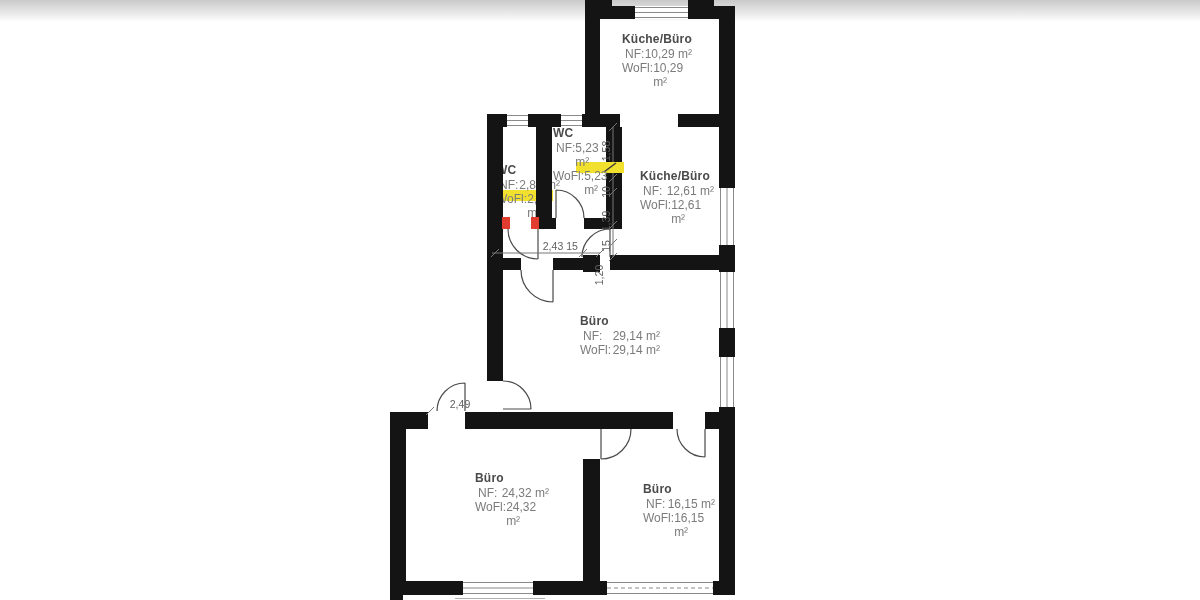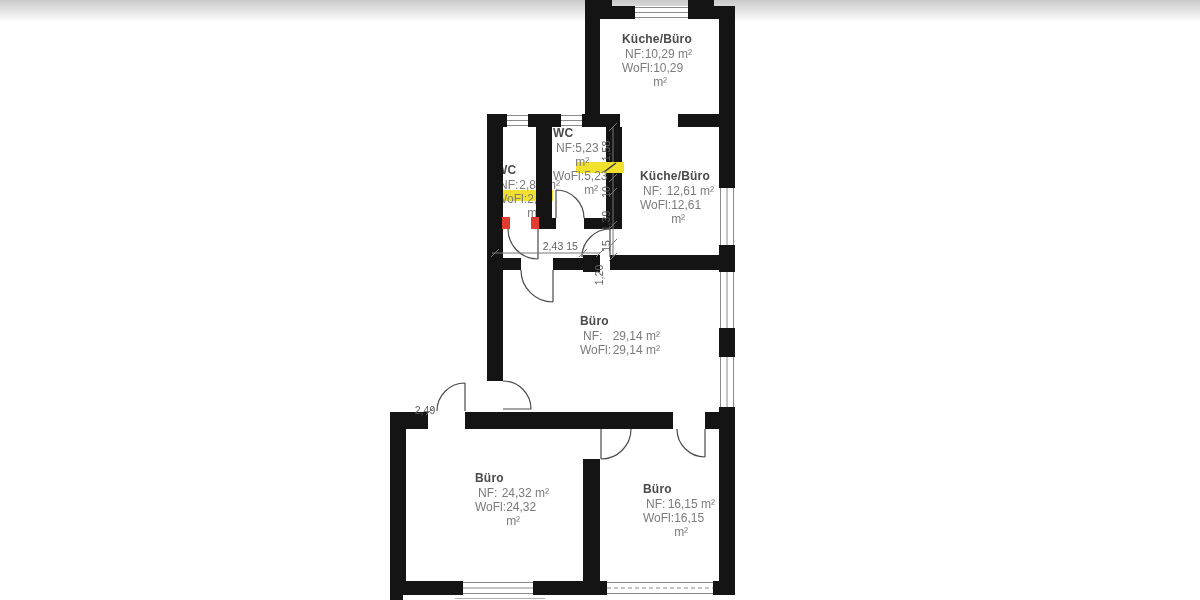--- a/index.html
+++ b/index.html
@@ -222,20 +222,20 @@
         <span>16,15 m²</span>
       </div>
       <div class="row">
         <span>WoFl:</span>
         <span>16,15 m²</span>
       </div>
     </div>
 
     <div class="dim" style="left:516px;top:240px;width:36px;margin-left:19px;">2,43</div>
     <div class="dim" style="left:562px;top:240px;width:20px;">15</div>
-    <div class="dim" style="left:407px;top:398px;width:36px;margin-top:6px;">2,49</div>
+    <div class="dim" style="left:442px;top:398px;width:36px;">2,49</div>
     <div class="dim dimv" style="left:586px;top:145px;width:40px;">1,58</div>
     <div class="dim dimv" style="left:586px;top:186px;width:40px;">10</div>
     <div class="dim dimv" style="left:586px;top:215px;width:40px;">1,39</div>
     <div class="dim dimv" style="left:586px;top:240px;width:40px;">15</div>
     <div class="dim dimv" style="left:579px;top:269px;width:40px;">1,20</div>
   </div>
 </div>
 
 </body></html>

